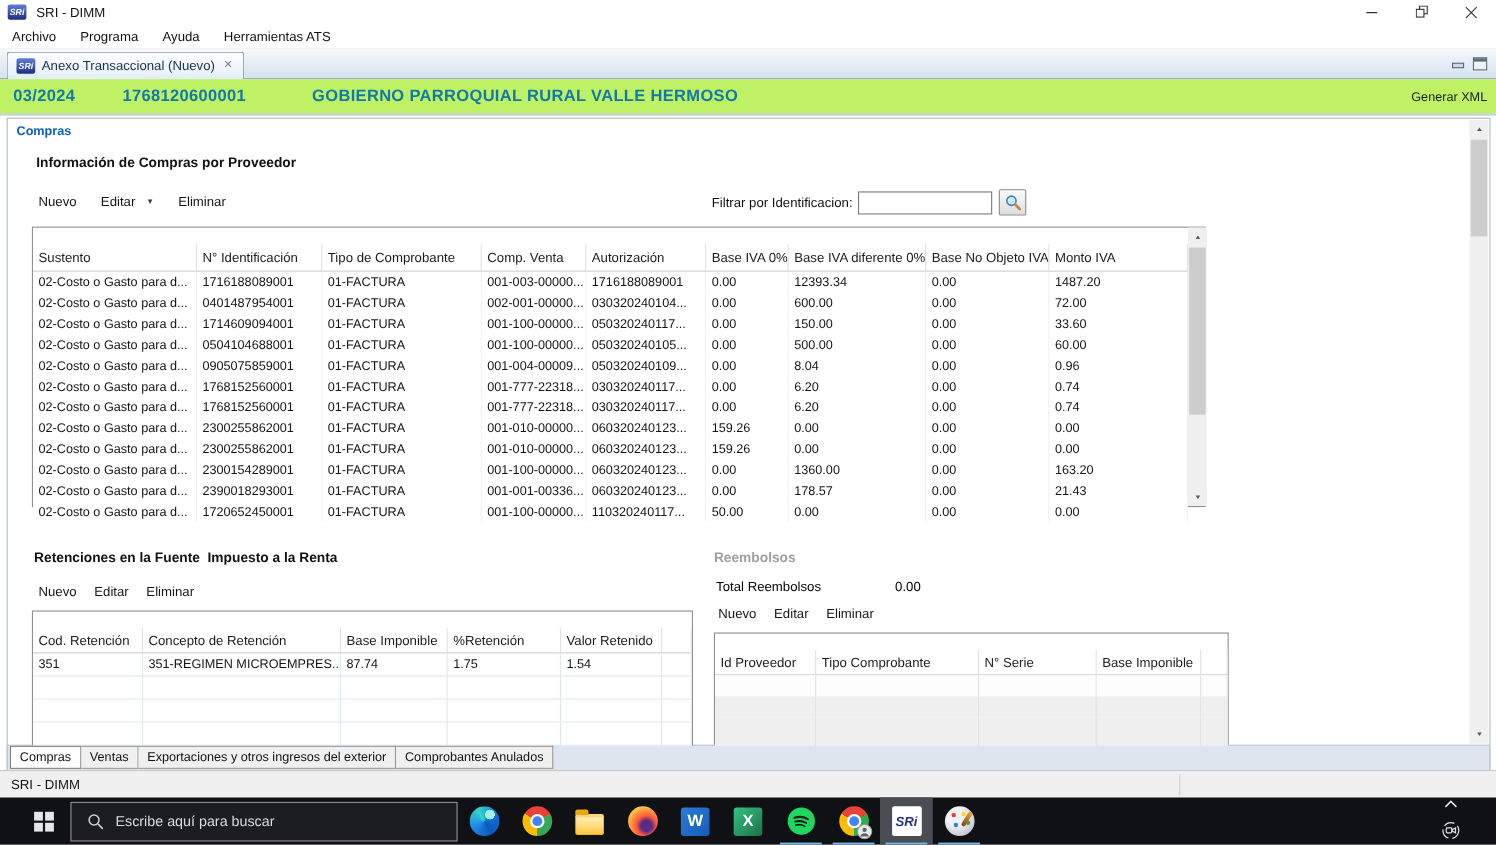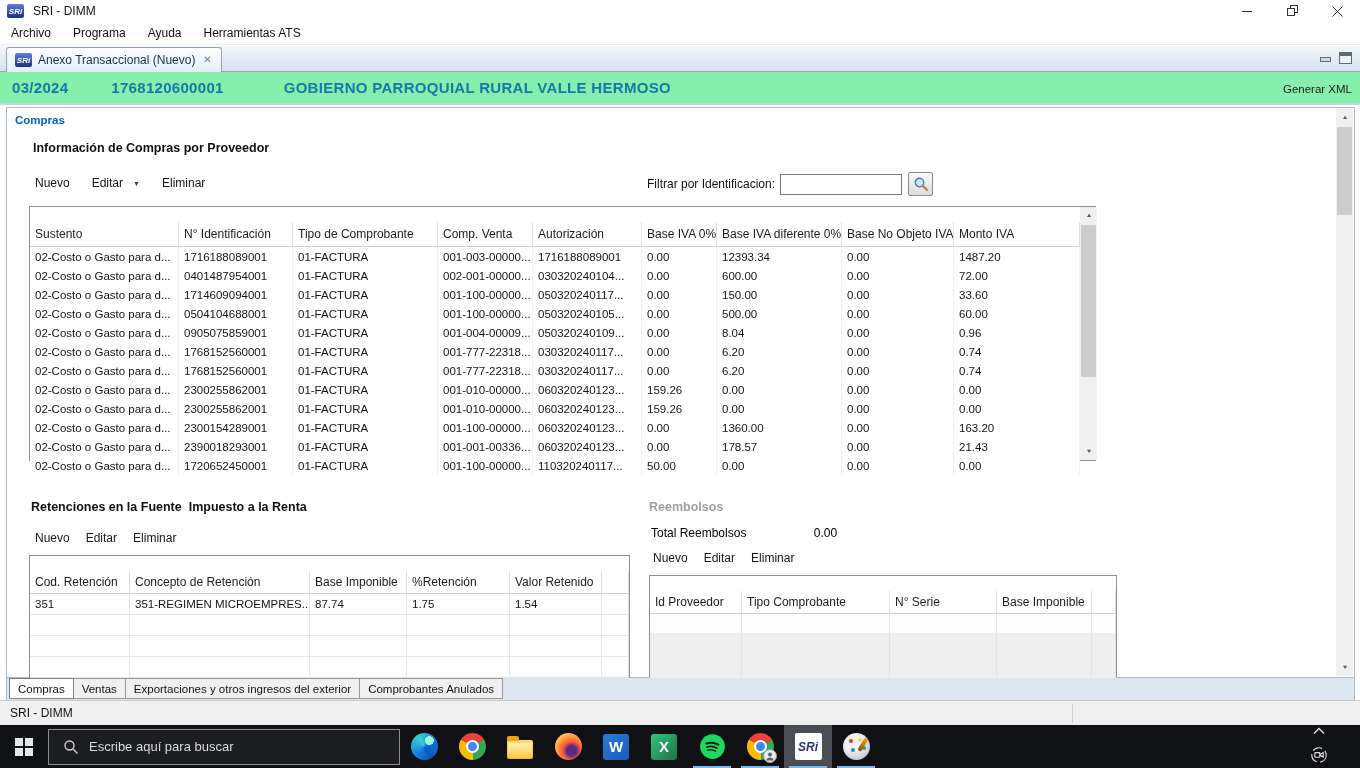--- a/index.html
+++ b/index.html
@@ -24,21 +24,21 @@
   .view-tab-label { font-size:12px; color:#16324f; }
   .tab-close { width:12px; height:12px; color:#6f8296; font-size:10px; line-height:12px; text-align:center; }
   .tab-close::before { content:'✕'; }
   .view-btns { position:absolute; right:8px; top:6px; display:flex; gap:7px; }
   .vb-min { width:13px; height:12px; position:relative; }
   .vb-min::after { content:''; position:absolute; left:1px; bottom:2px; width:9px; height:3px; border:1px solid #5d6b7c; background:#cfd9e4; }
   .vb-max { width:13px; height:12px; border:1px solid #5d6b7c; background:#eef3f8; position:relative; }
   .vb-max::after { content:''; position:absolute; left:0; top:0; width:11px; height:3px; background:#5d6b7c; }
 
   
-  .docheader { position:absolute; left:0; top:72px; width:1360px; height:33px; background:#86efac; display:flex; align-items:center; border-bottom:2px solid #c3d4e4; }
+  .docheader { position:absolute; left:0; top:72px; width:1360px; height:33px; background:#bef264; display:flex; align-items:center; border-bottom:2px solid #c3d4e4; }
   .dh-text { color:#1379A8; font-weight:700; font-size:15px; letter-spacing:.3px; }
   .dh-period { margin-left:12px; }
   .dh-ruc { margin-left:43px; }
   .dh-entity { margin-left:60px; }
   .genxml { position:absolute; right:8px; top:11px; font-size:11.5px; font-weight:400; color:#1c1c1c; }
 
   
   .panel { position:absolute; left:6px; top:107px; width:1349px; height:571px; background:#fff; border:1px solid #a9bccd; }
   .sec-label { position:absolute; left:8px; top:6px; color:#0B5FC0; font-weight:700; font-size:11.5px; }
   .info-title { position:absolute; left:26px; top:33px; font-weight:700; font-size:12.5px; color:#111; }
@@ -94,21 +94,21 @@
   .btab { height:21px; padding:0 8px; font-size:11.5px; display:flex; align-items:center; background:#f0f0f0; border:1px solid #9a9a9a; border-left:none; color:#111; }
   .btab:first-child { border-left:1px solid #9a9a9a; margin-left:2px; }
   .btab.active { background:#fff; border-color:#7f7f7f; font-weight:400; }
 
   
   .statusbar { position:absolute; left:0; top:700px; width:1360px; height:25px; background:#f0f0f0; border-top:1px solid #c9c9c9; display:flex; align-items:center; }
   .status-text { margin-left:10px; font-size:12px; color:#111; }
   .sb-divider { position:absolute; left:1072px; top:3px; width:1px; height:19px; background:#cfcfcf; }
 
   
-  .taskbar { position:absolute; left:0; top:725px; width:1360px; height:43px; background:#101114; display:flex; align-items:center; }
+  .taskbar { position:absolute; left:0; top:725px; width:1360px; height:43px; background:#101114; display:flex; align-items:center;padding-left:16px; }
   .start-btn { width:48px; height:43px; display:flex; align-items:center; justify-content:center; }
   .win-logo { display:grid; grid-template-columns:8px 8px; grid-template-rows:8px 8px; gap:2px; }
   .win-logo span { background:#e4e6e8; }
   .tb-search { width:352px; height:36px; background:#1c1d21; border:1px solid #8e8e8e; display:flex; align-items:center; }
   .tb-search input { background:transparent; border:none; outline:none; color:#e8e8e8; font-size:13px; font-family:"Liberation Sans",sans-serif; width:280px; }
   .tb-search input::placeholder { color:#dcdcdc; opacity:1; }
   .tb-search svg { margin:0 10px 0 14px; }
   .tb-slot { width:48px; height:43px; display:flex; align-items:center; justify-content:center; position:relative; }
   .tb-slot.running::after { content:''; position:absolute; left:5px; right:5px; bottom:0; height:2px; background:#76b9ed; }
   .tb-slot.active { background:#4a4d53; }

